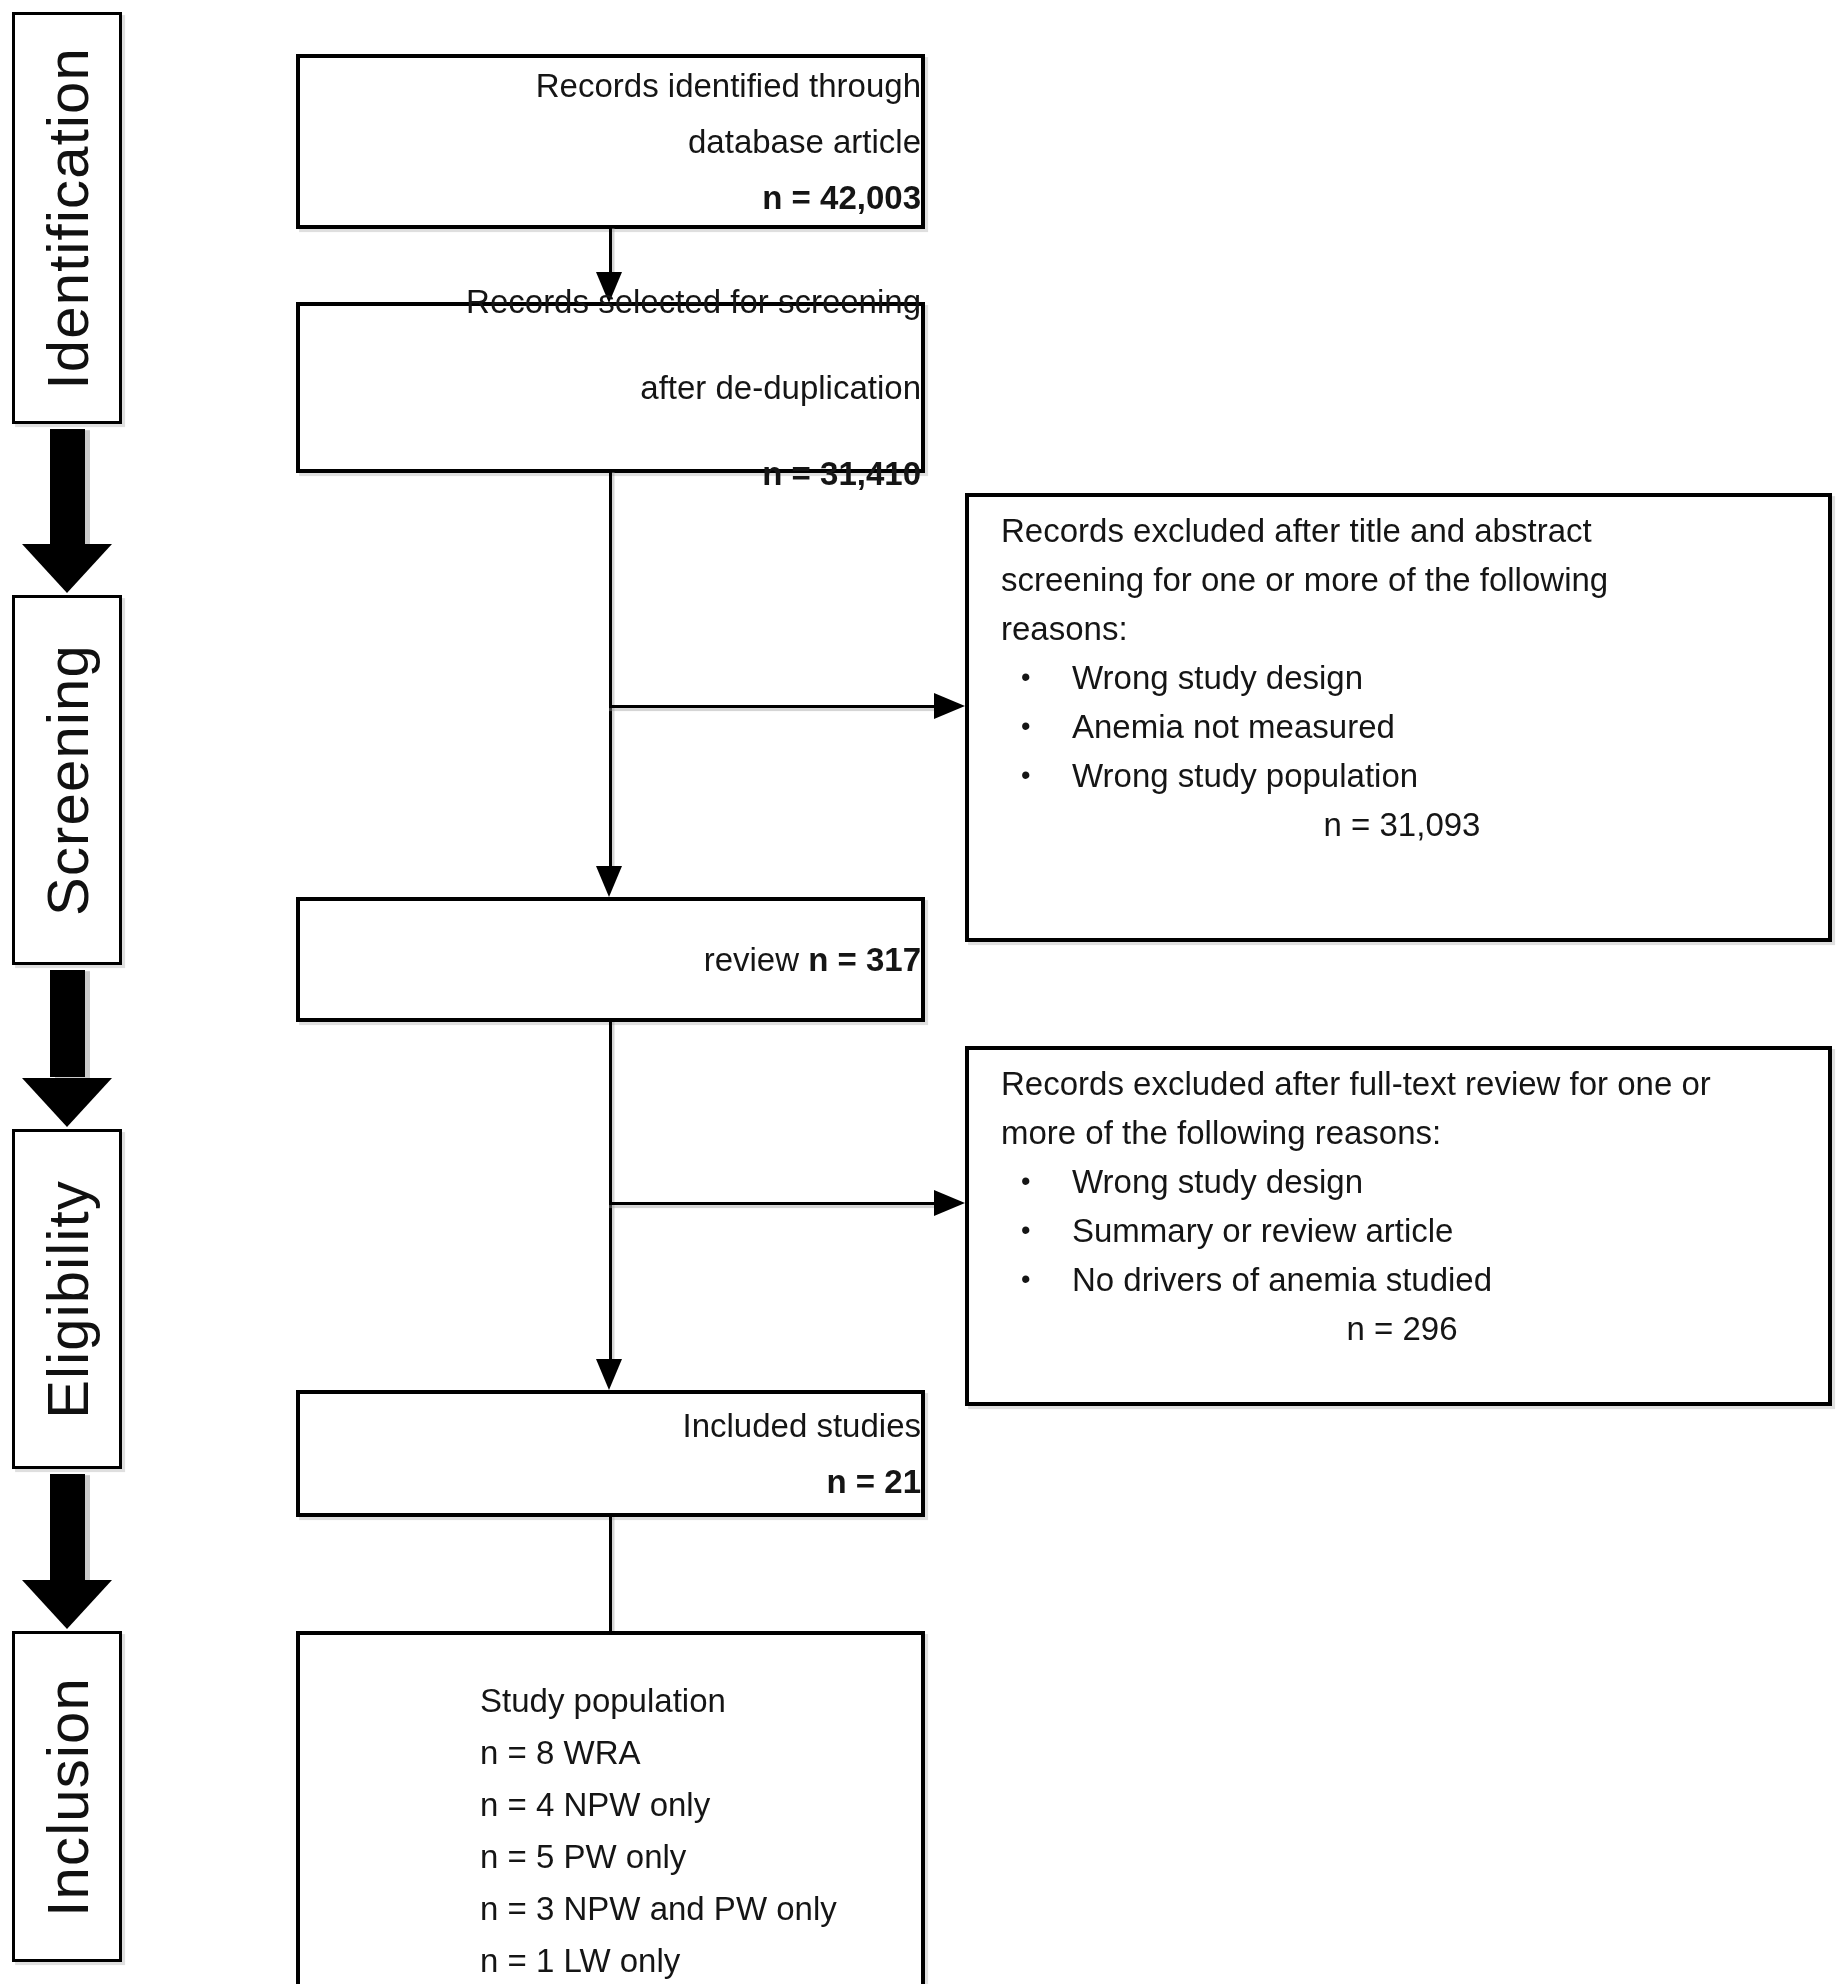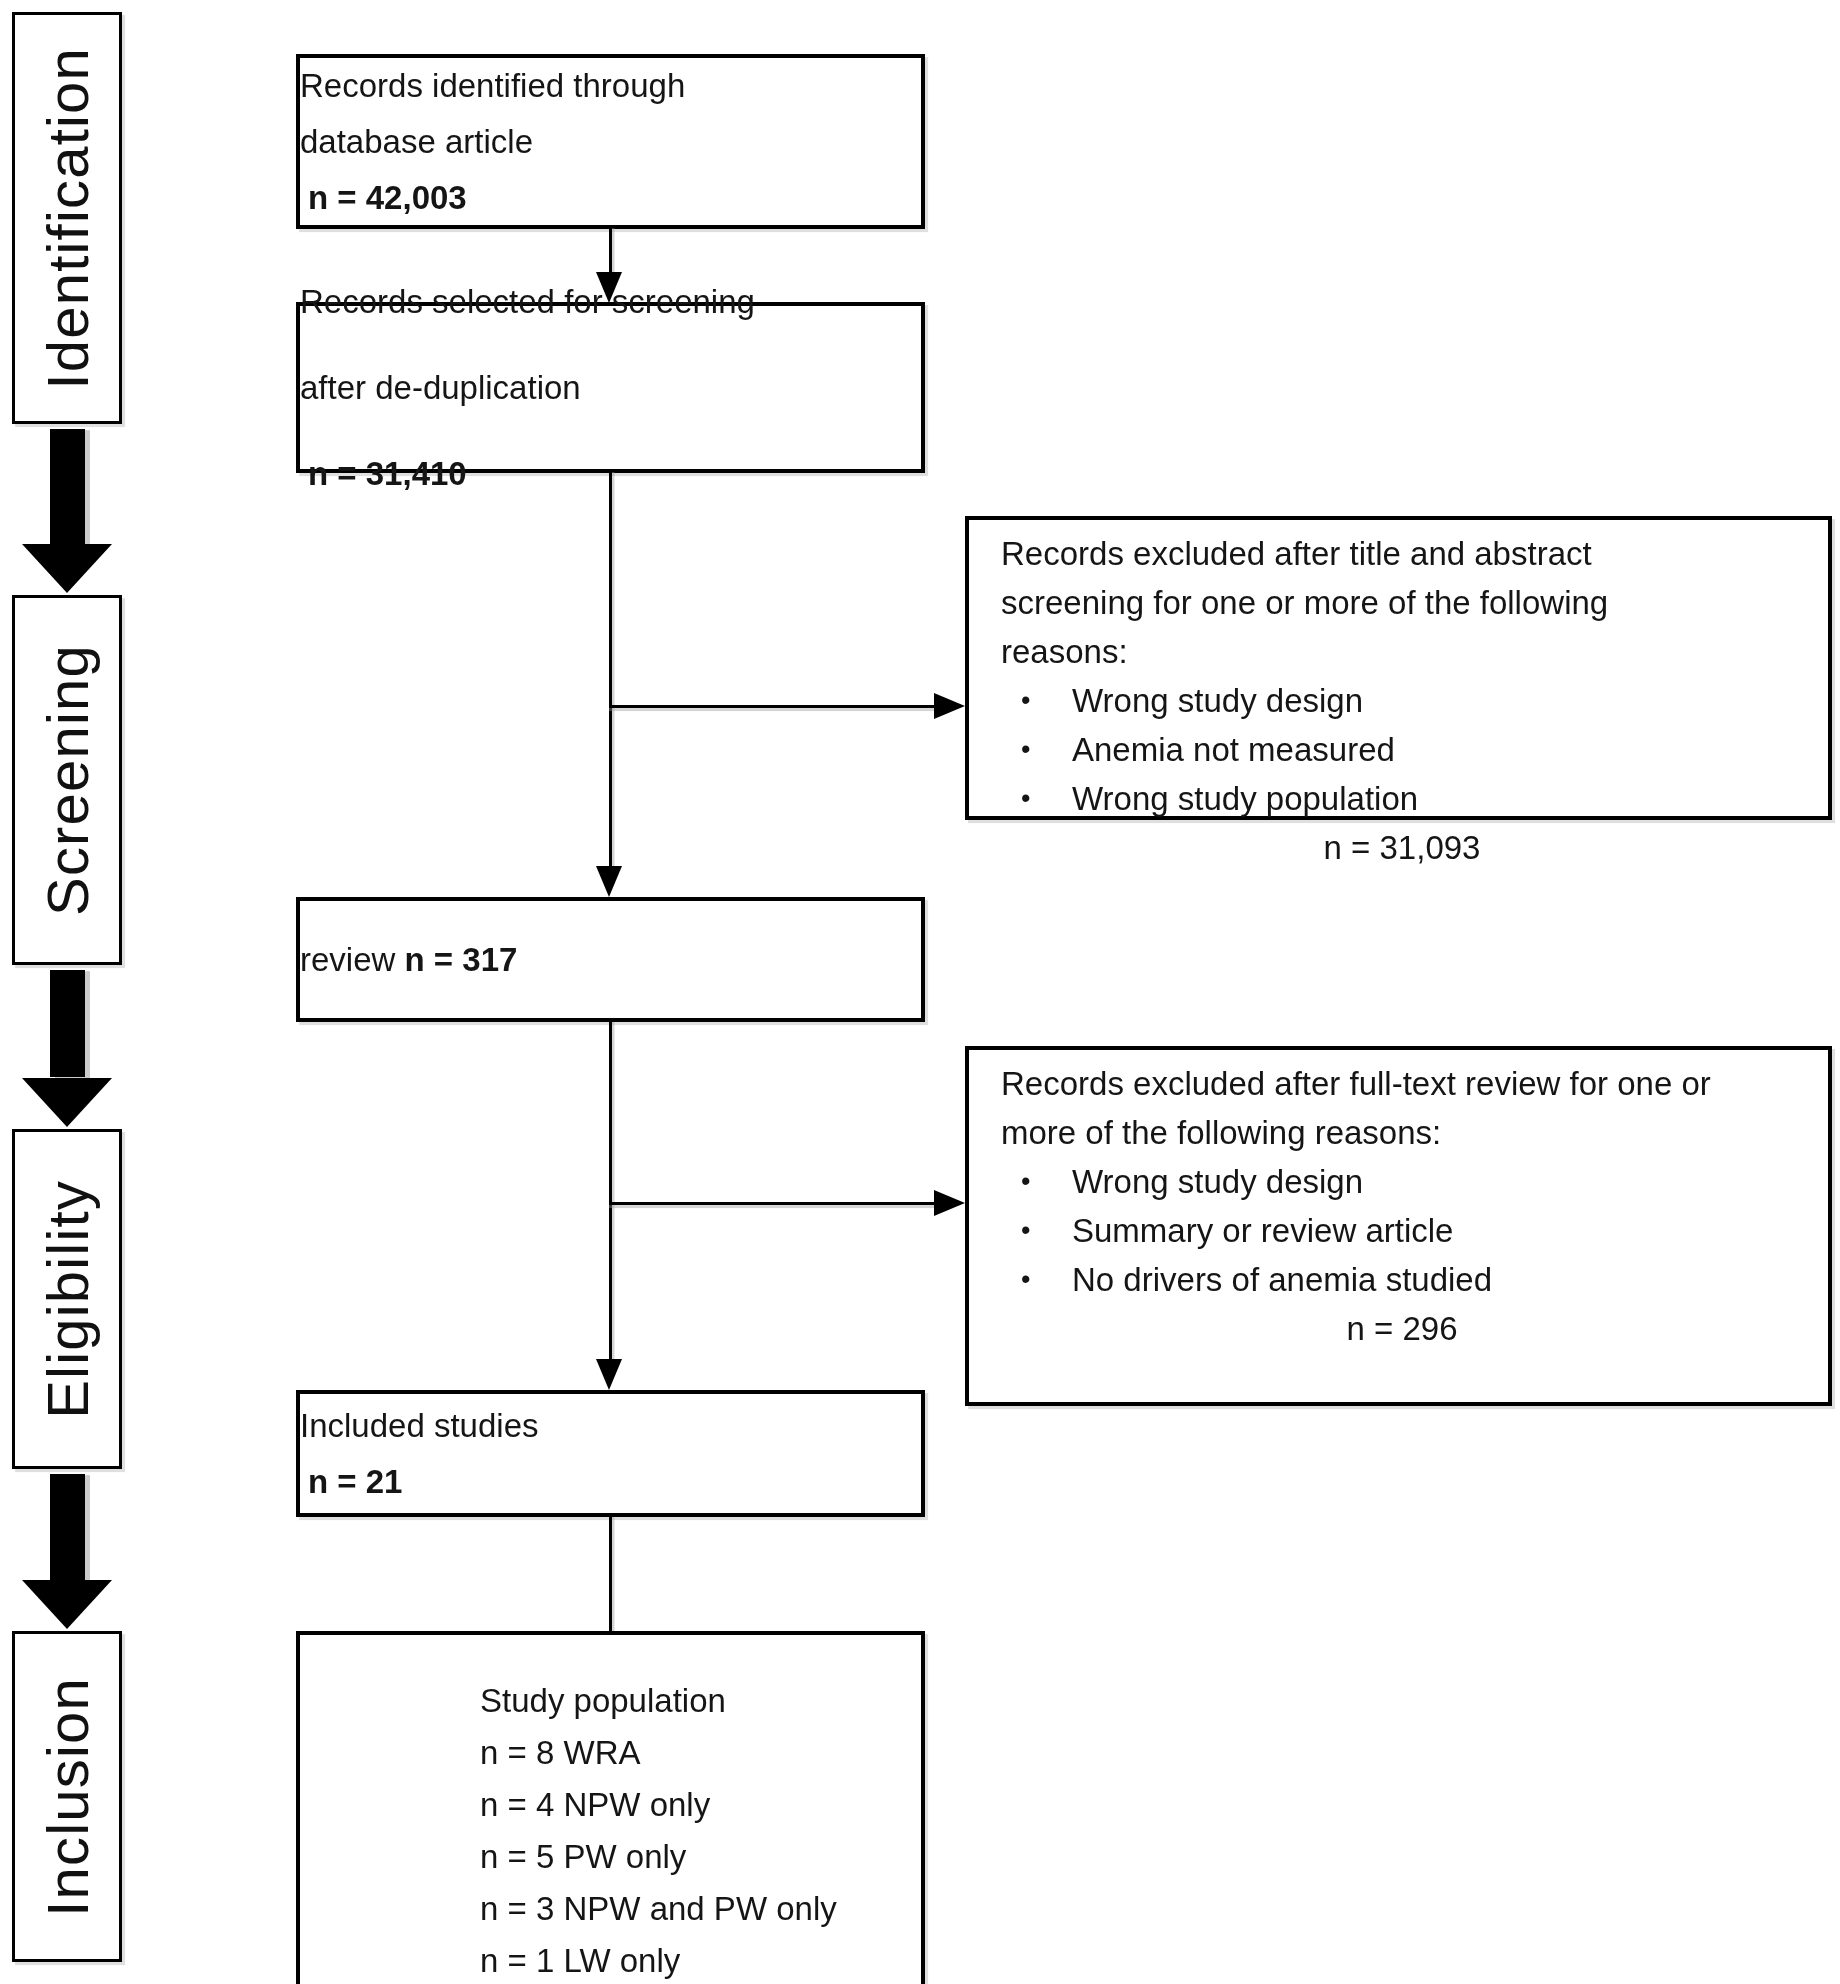--- a/index.html
+++ b/index.html
@@ -54,21 +54,21 @@
   .flow-box {
     position: absolute;
     left: 296px;
     width: 629px;
     border: 4.3px solid #000;
     background: #fff;
     box-sizing: border-box;
     display: flex;
     flex-direction: column;
     justify-content: center;
-    text-align: left;
+    text-align: right;
     font-size: 33px;
     line-height: 56px;
     box-shadow: 3.1px 3.1px 0 rgba(140,140,140,0.28);
   }
   .flow-box .n-line { font-weight: 700; margin-left: 8px; }
 
   .population-box {
     text-align: left;
     align-items: flex-start;
     padding-left: 180px;
@@ -168,21 +168,21 @@
     <div>Records selected for screening</div>
     <div>after de-duplication</div>
     <div class="n-line">n = 31,410</div>
   </div>
 
   <div class="vline" style="left:609px;top:472px;height:397px;"></div>
   <div class="ah-down" style="left:596px;top:866px;"></div>
   <div class="hline" style="left:609px;top:705px;width:327px;"></div>
   <div class="ah-right" style="left:934px;top:693px;"></div>
 
-  <div class="side-box" style="top:516px;height:304px;">
+  <div class="side-box" style="top:493px;height:449px;">
     <div class="para-line">Records excluded after title and abstract</div>
     <div class="para-line">screening for one or more of the following</div>
     <div class="para-line">reasons:</div>
     <div class="bullet-row">
       <span class="bullet">•</span>
       <span>Wrong study design</span>
     </div>
     <div class="bullet-row">
       <span class="bullet">•</span>
       <span>Anemia not measured</span>

